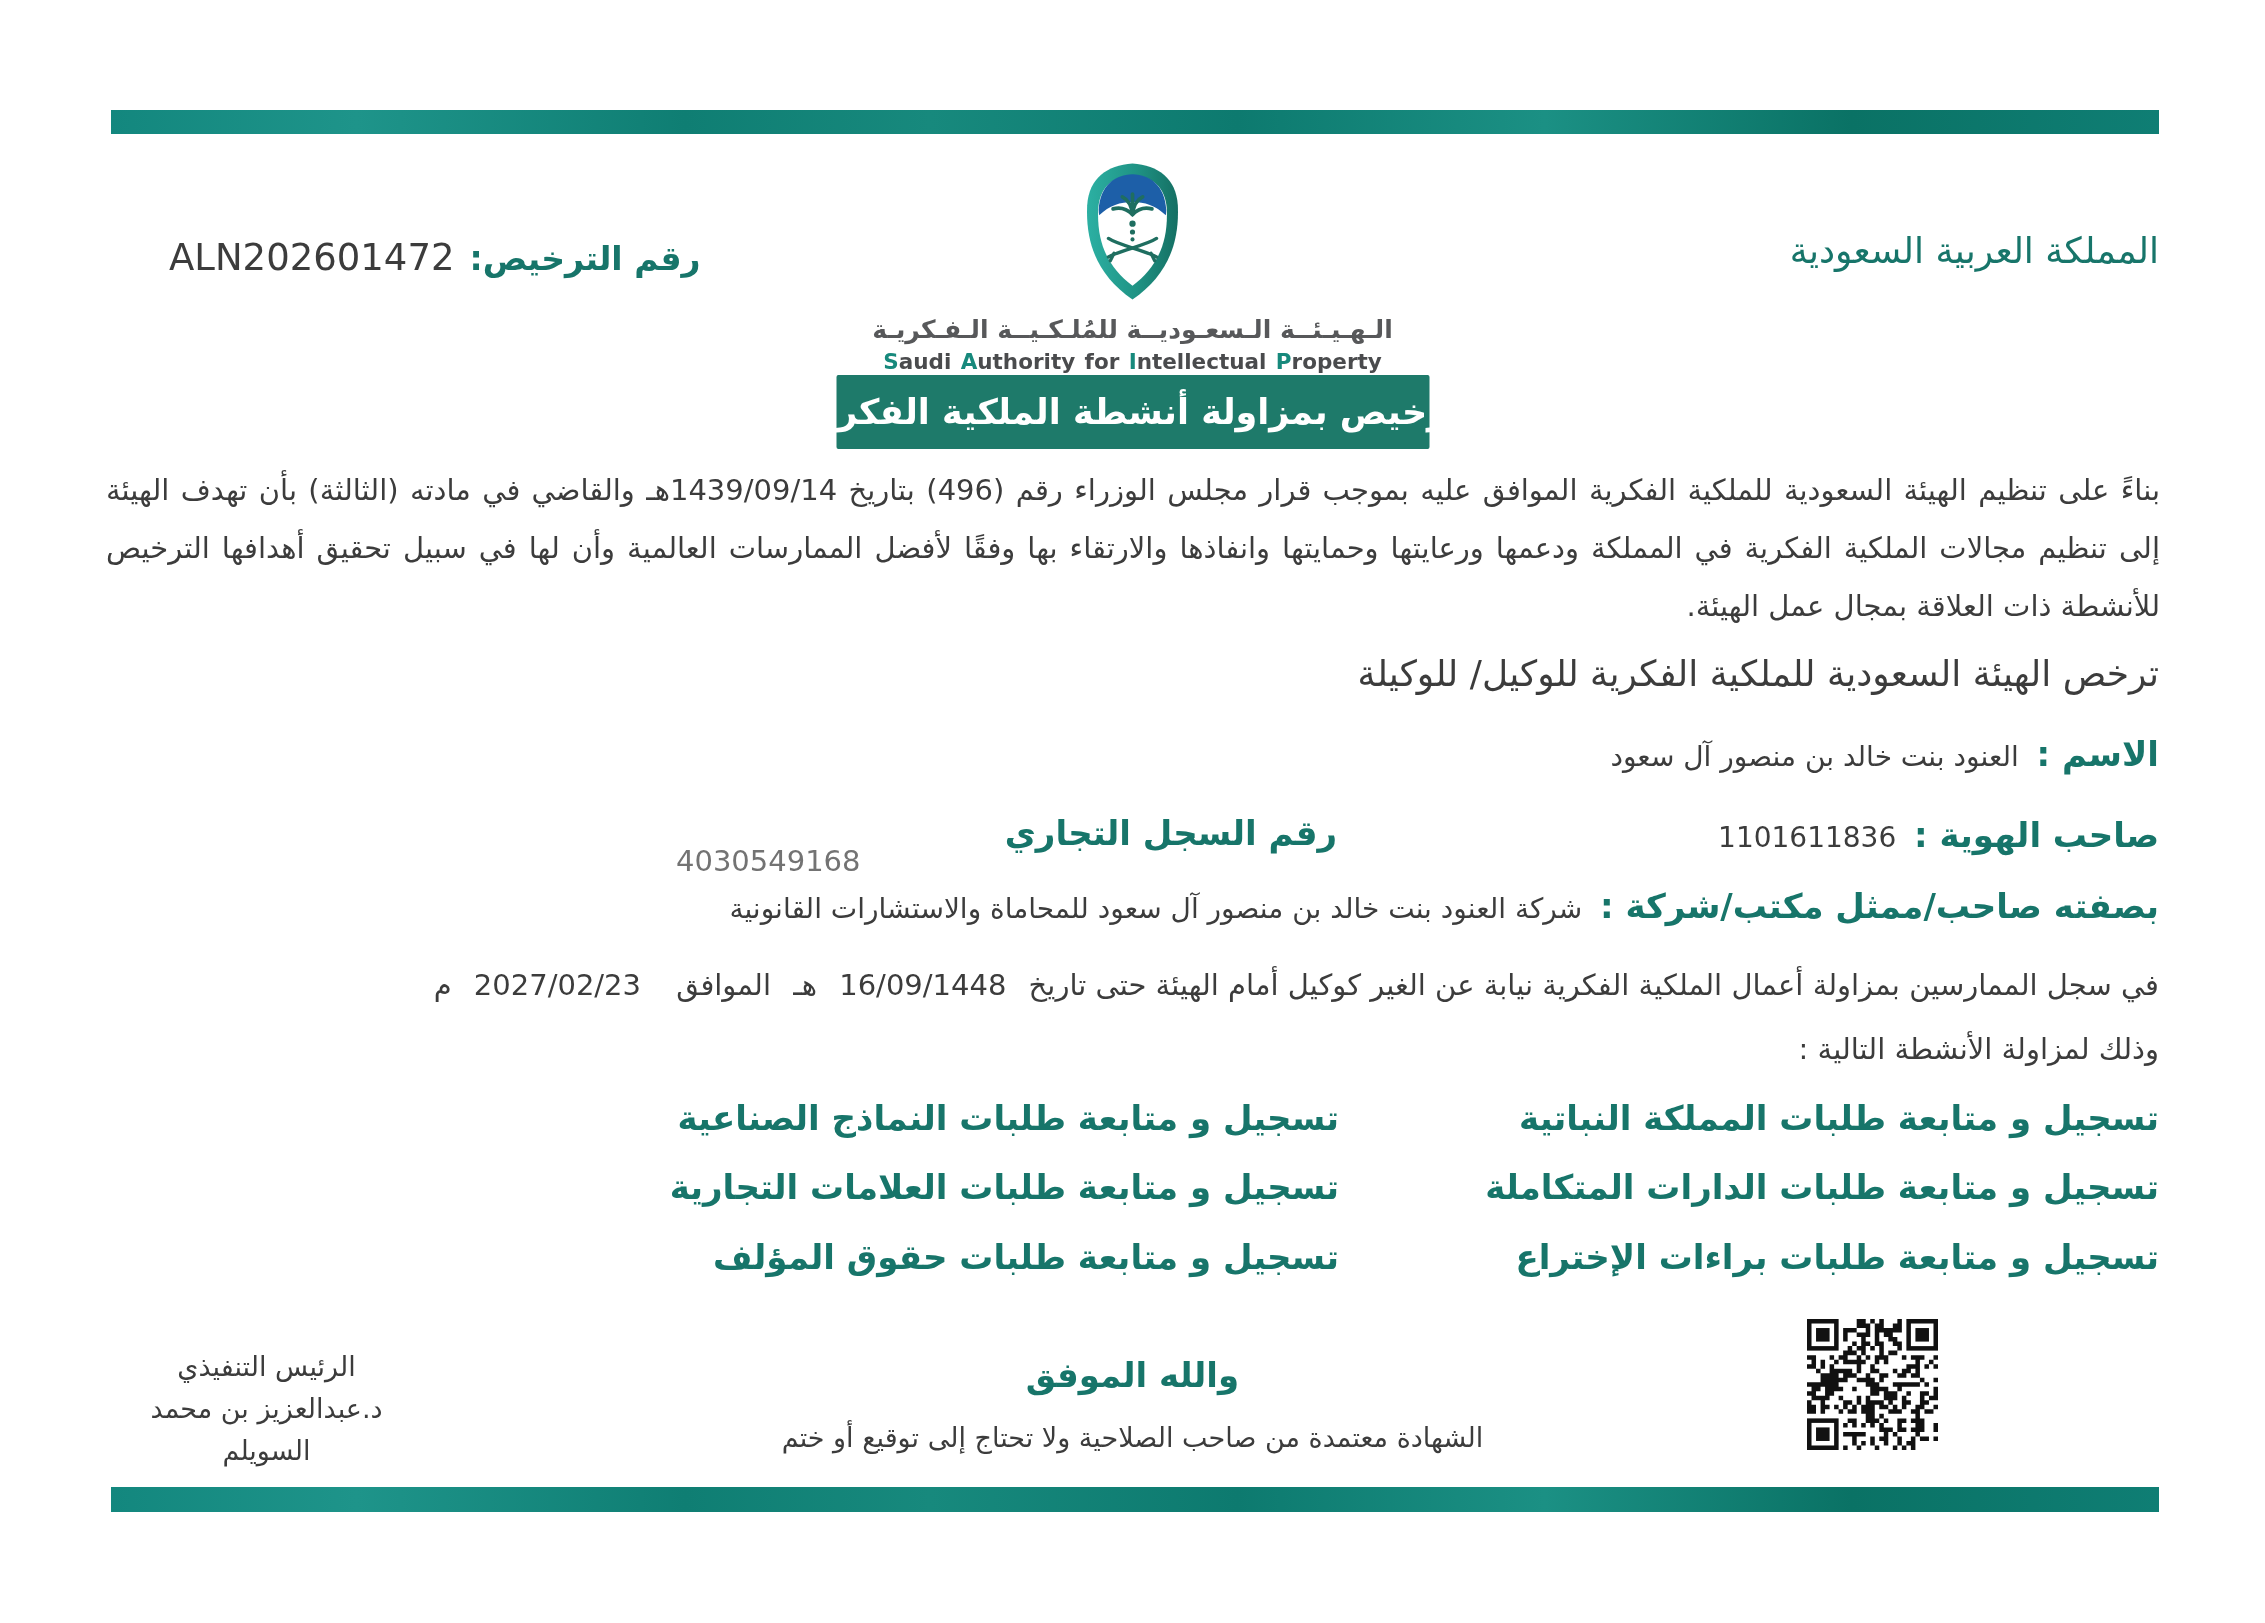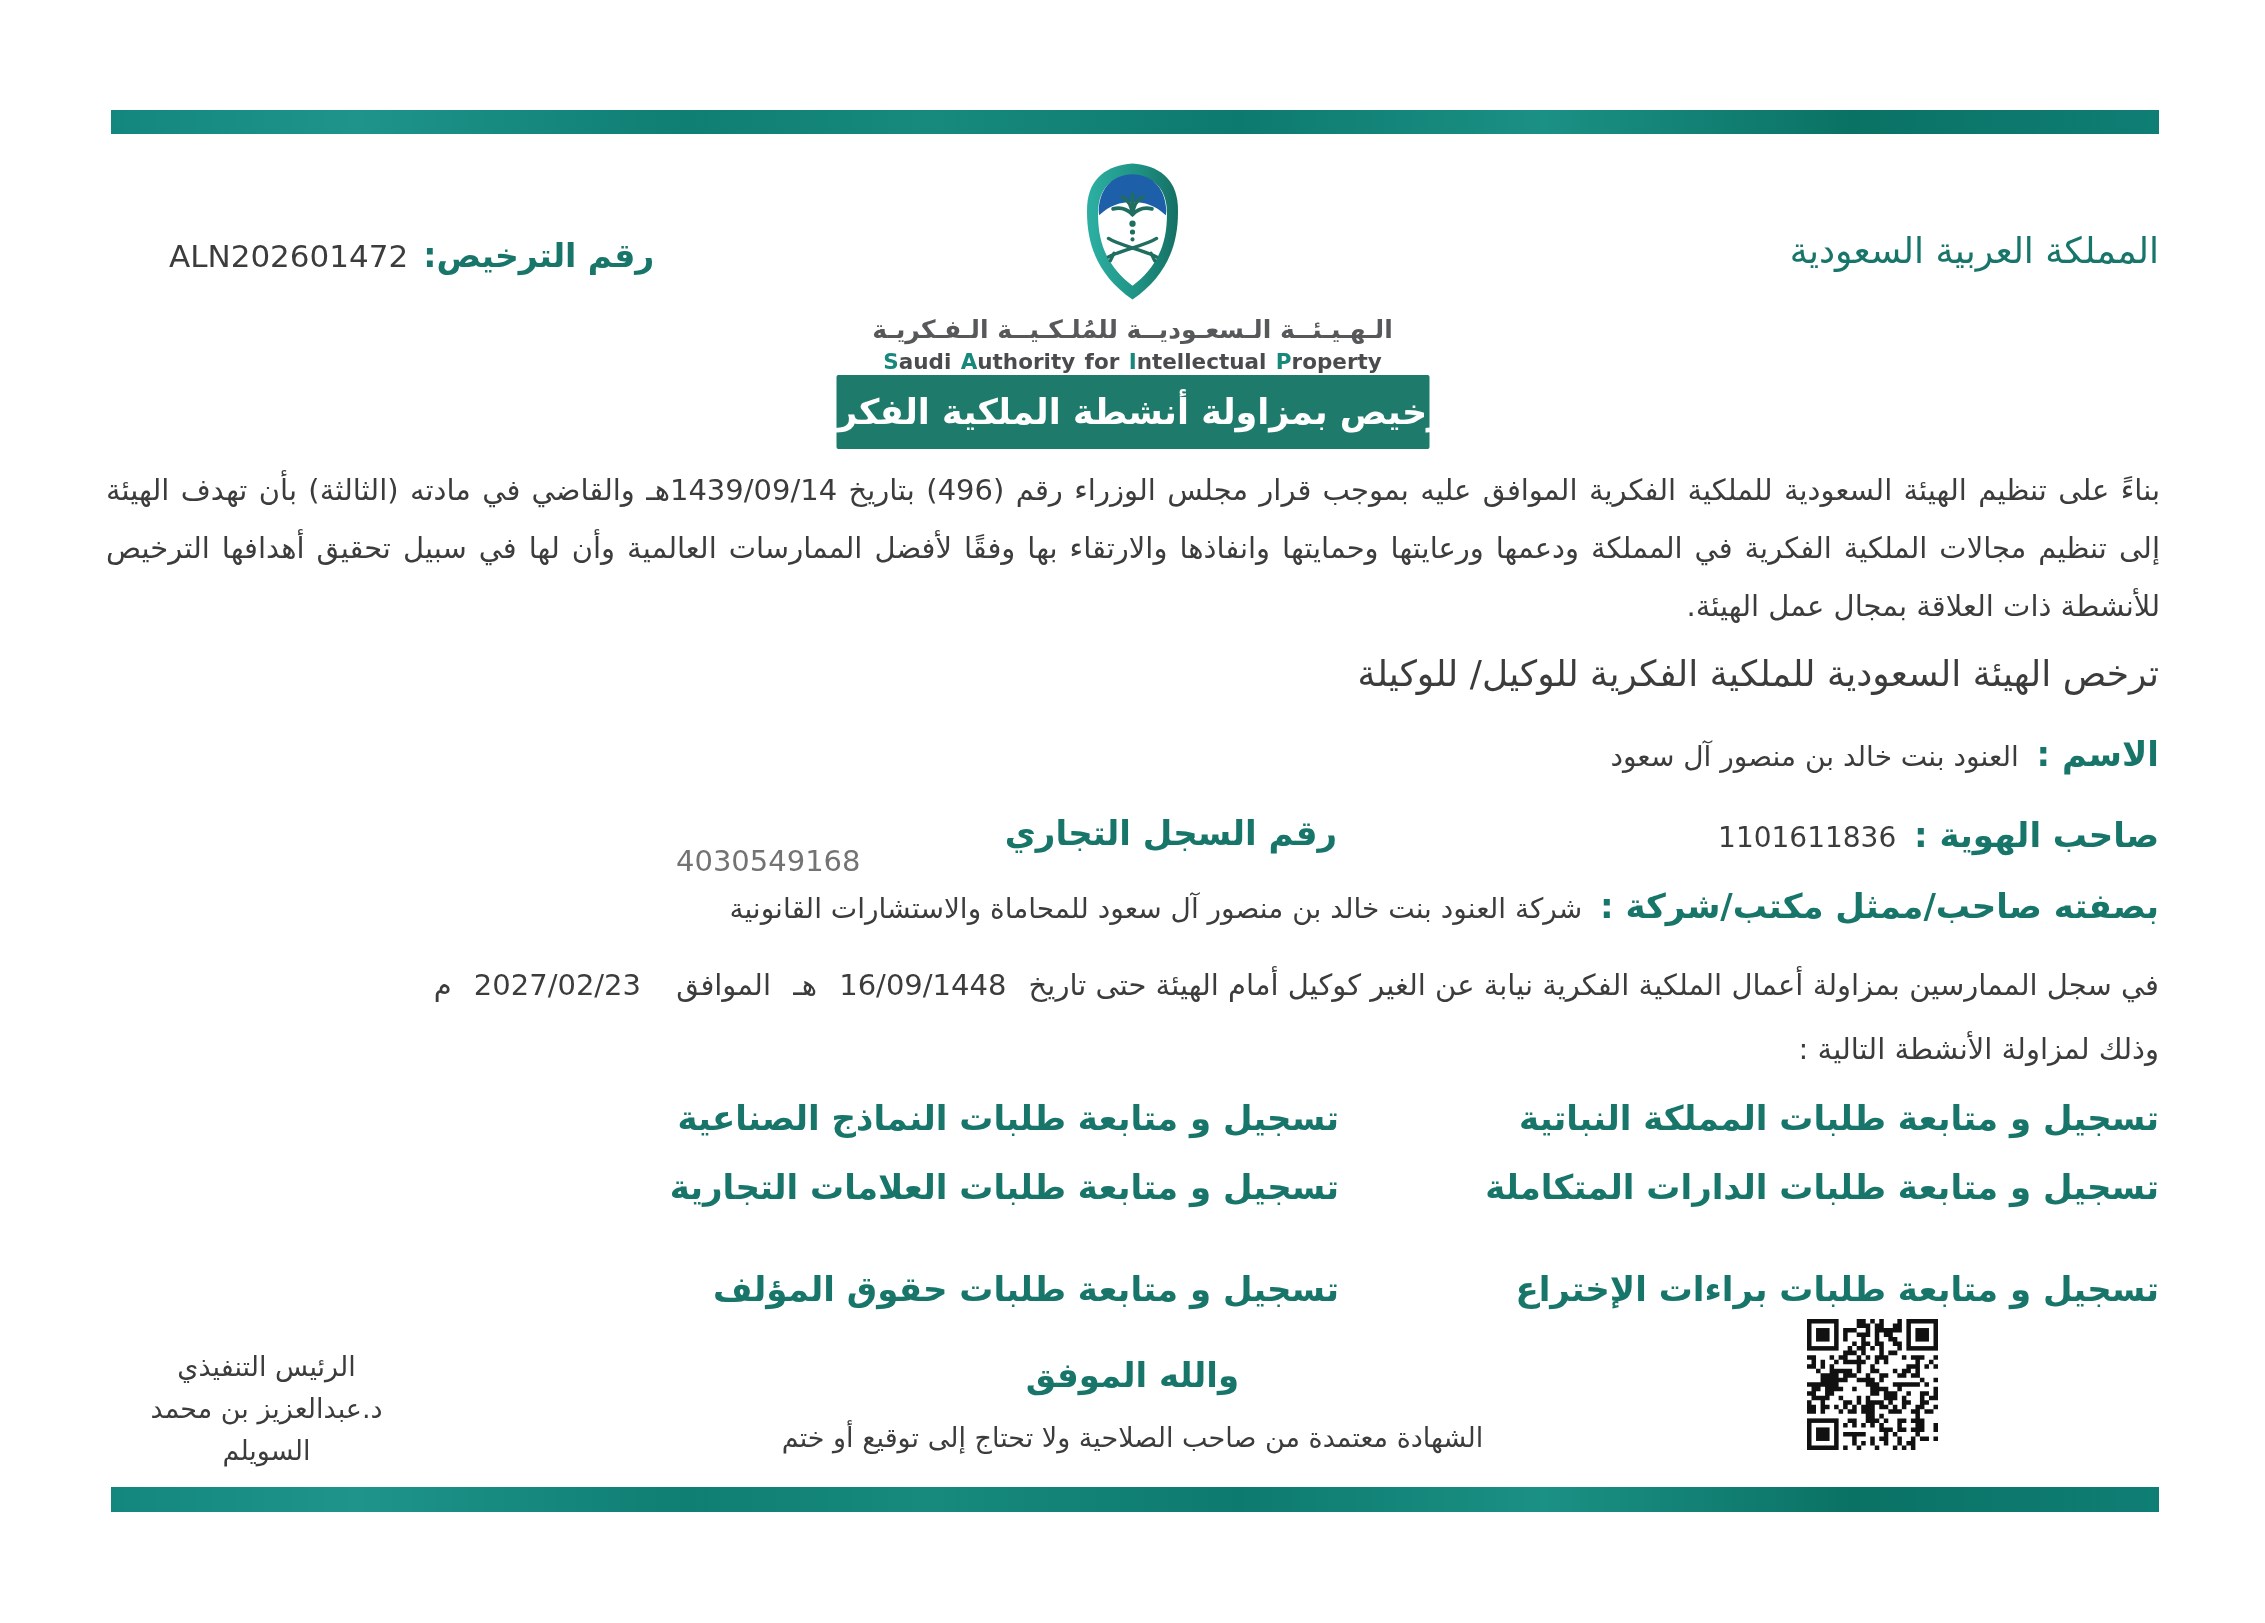--- a/index.html
+++ b/index.html
@@ -19,21 +19,21 @@
   .bar.bottom{top:1487px;height:25px;}
   .kingdom{
     position:absolute;right:106px;top:230px;
     color:#17756a;font-size:36px;font-weight:normal;white-space:nowrap;
   }
   .license{
     position:absolute;left:169px;top:236px;
     display:flex;align-items:baseline;gap:15px;white-space:nowrap;
   }
   .license .lbl{color:#17756a;font-size:33px;font-weight:bold;}
-  .license .val{color:#3c3c3c;font-size:31px;direction:ltr;text-align:center;}
+  .license .val{color:#3c3c3c;font-size:37px;direction:ltr;text-align:center;}
   .logo{
     position:absolute;left:50%;top:157px;transform:translateX(-50%);
     width:712px;text-align:center;
   }
   .logo .ar{color:#57585a;font-size:25px;font-weight:600;margin-top:3.7px;}
   .logo .en{color:#4a4b4d;font-size:21.5px;font-weight:600;direction:ltr;margin-top:5.6px;}
   .logo .en .eword{display:inline-block;margin:0 4.7px;}
   .logo .en .eword.cap::first-letter{color:#17897c;}
   .banner{
     position:absolute;left:50%;top:375px;transform:translateX(-50%);
@@ -74,21 +74,21 @@
     position:absolute;right:106px;top:1032px;
     color:#3c3c3c;font-size:29px;white-space:nowrap;
   }
   .activity{
     position:absolute;color:#17756a;font-size:34px;font-weight:bold;white-space:nowrap;
   }
   .act-r{right:106px;}
   .act-l{right:926px;}
   .act-row1{top:1098px;}
   .act-row2{top:1167px;}
-  .act-row3{top:1237px;margin-top:32px;}
+  .act-row3{top:1237px;}
   .qr{position:absolute;left:1807px;top:1319px;width:131px;height:131px;}
   .closing{
     position:absolute;left:50%;top:1355px;transform:translateX(-50%);
     color:#17756a;font-size:34px;font-weight:bold;white-space:nowrap;
   }
   .note{
     position:absolute;left:50%;top:1422px;transform:translateX(-50%);
     color:#3c3c3c;font-size:27px;white-space:nowrap;
   }
   .signature{

